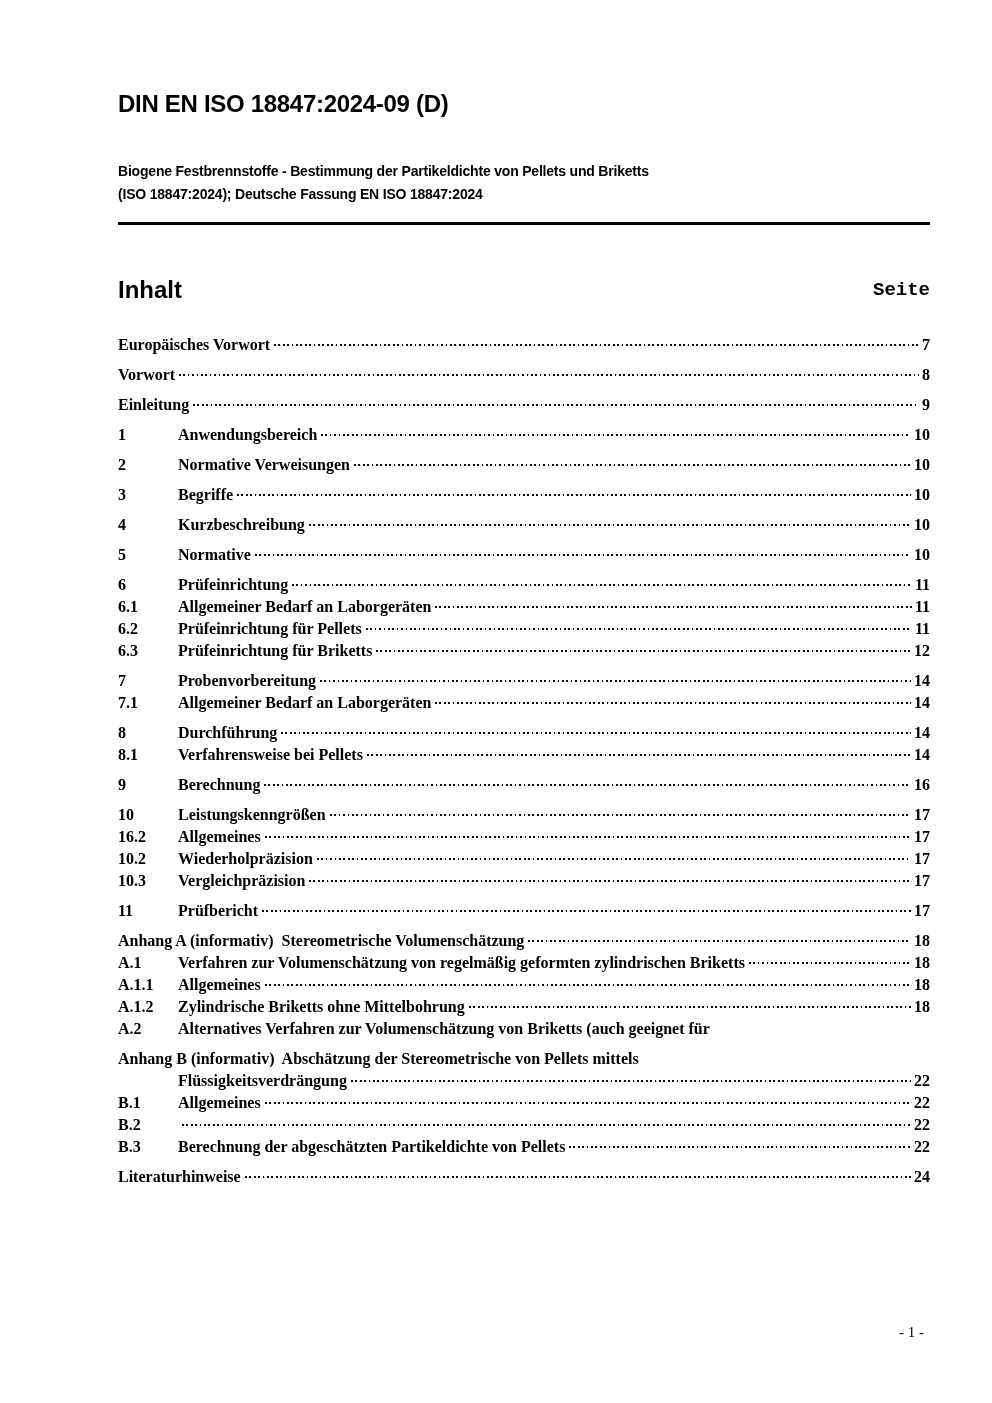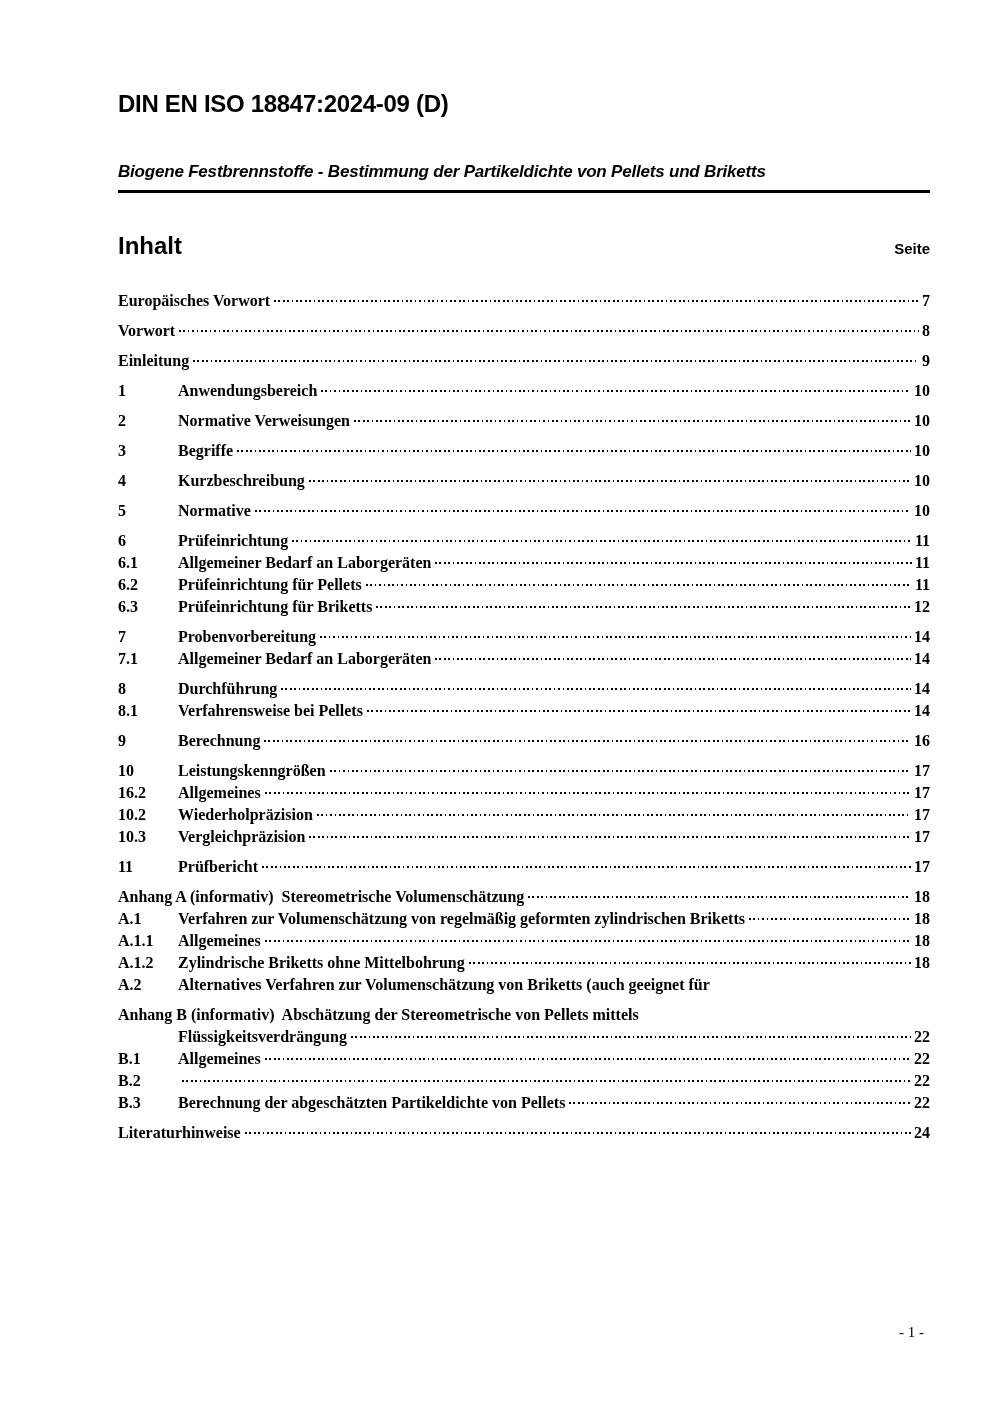--- a/index.html
+++ b/index.html
@@ -23,43 +23,42 @@
     font-family: "Liberation Sans", sans-serif;
     font-weight: bold;
     font-size: 24px;
     line-height: 26px;
     letter-spacing: -0.3px;
   }
   .doc-title {
     margin-top: 43px;
     font-family: "Liberation Sans", sans-serif;
     font-weight: bold;
-    font-size: 17px;
+    font-size: 14px;
     line-height: 23px;
-    padding-bottom: 7px;
+    padding-bottom: 16px;
     border-bottom: 3px solid #000;
     letter-spacing: -0.2px;
-    font-style: italic;
   }
   .contents-row {
-    margin-top: 39px;
+    margin-top: 51px;
     display: flex;
     justify-content: space-between;
-    align-items: flex-end;
+    align-items: center;
   }
   .contents-heading {
     font-family: "Liberation Sans", sans-serif;
     font-weight: bold;
     font-size: 24px;
     line-height: 27px;
   }
   .page-col-label {
-    font-family: Liberation Sans, sans-serif;
-    font-weight: bold;
-    font-size: 15px;
+    font-family: Liberation Mono, monospace;
+    font-weight: bold;
+    font-size: 19px;
     line-height: 20px;
   }
   .toc { margin-top: 31px; }
   .toc-group + .toc-group { margin-top: 8px; }
   .toc-row {
     display: flex;
     align-items: center;
     font-weight: bold;
     font-size: 16px;
     line-height: 22px;
@@ -83,20 +82,21 @@
   }
 </style>
 </head>
 <body>
 
 <div class="content">
   <div class="doc-number">DIN EN ISO 18847:2024-09 (D)</div>
 
   <div class="doc-title">
     <div>Biogene Festbrennstoffe - Bestimmung der Partikeldichte von Pellets und Briketts</div>
+    <div>(ISO 18847:2024); Deutsche Fassung EN ISO 18847:2024</div>
   </div>
 
   <div class="contents-row">
     <span class="contents-heading">Inhalt</span>
     <span class="page-col-label">Seite</span>
   </div>
 
   <div class="toc">
       <div class="toc-group">
         <div class="toc-row">

